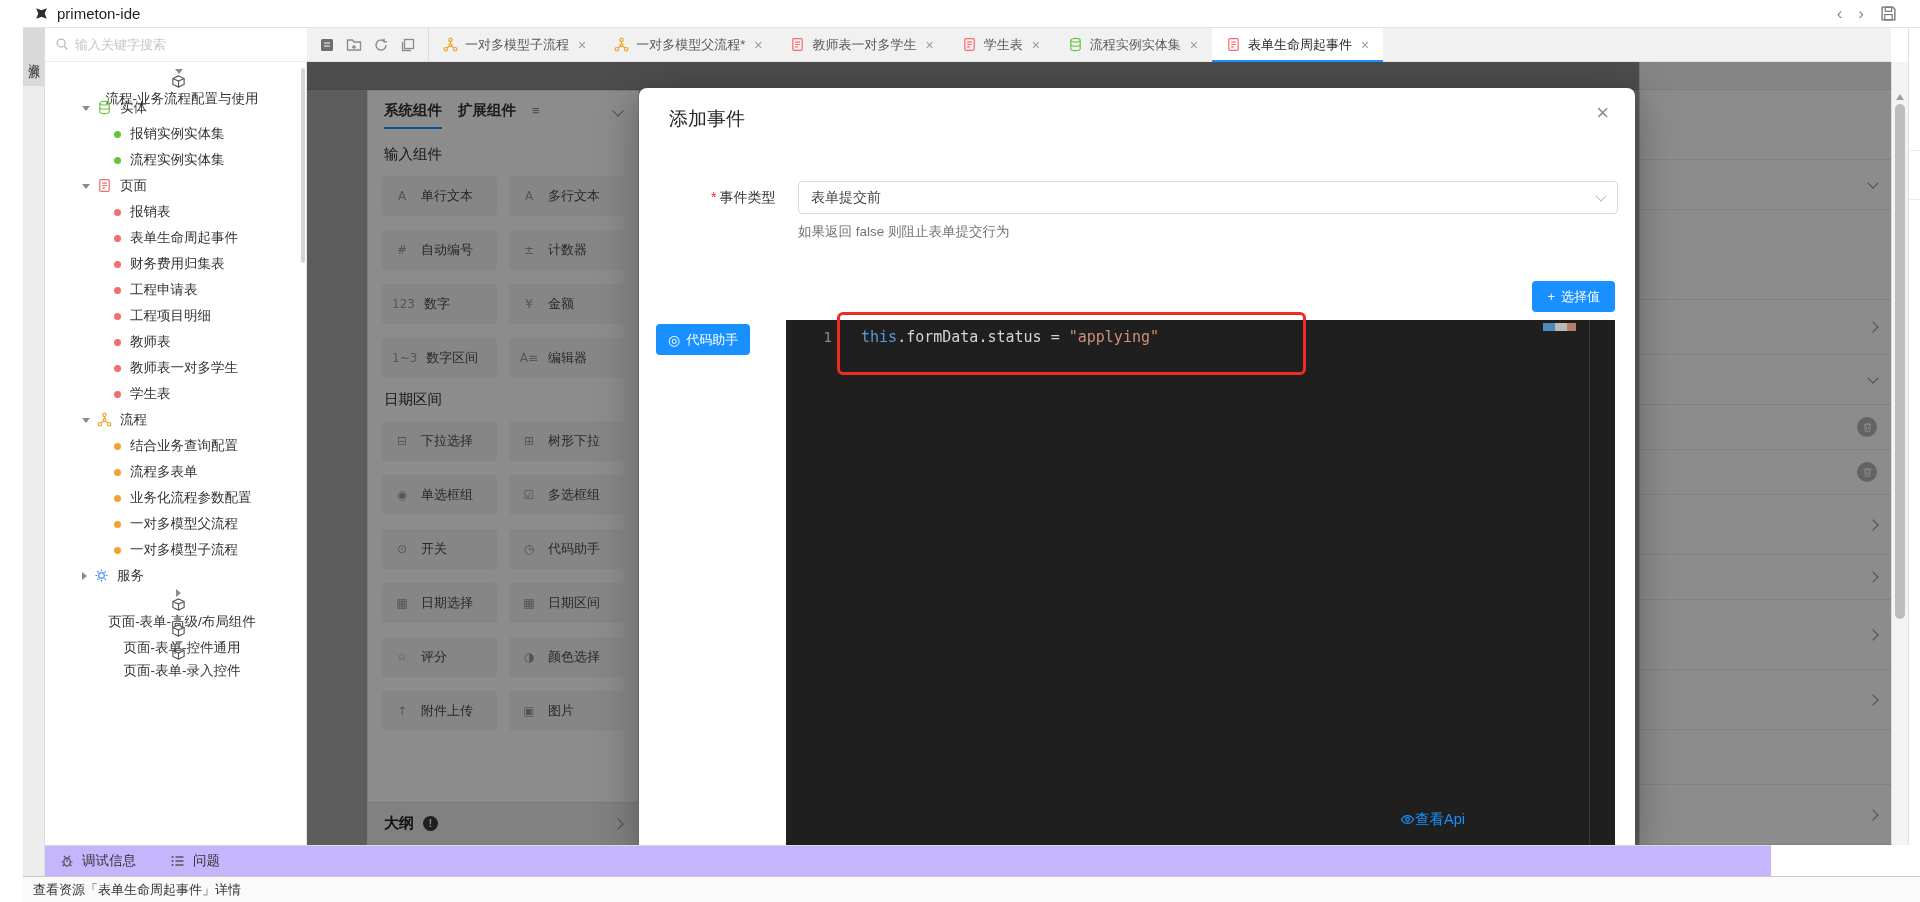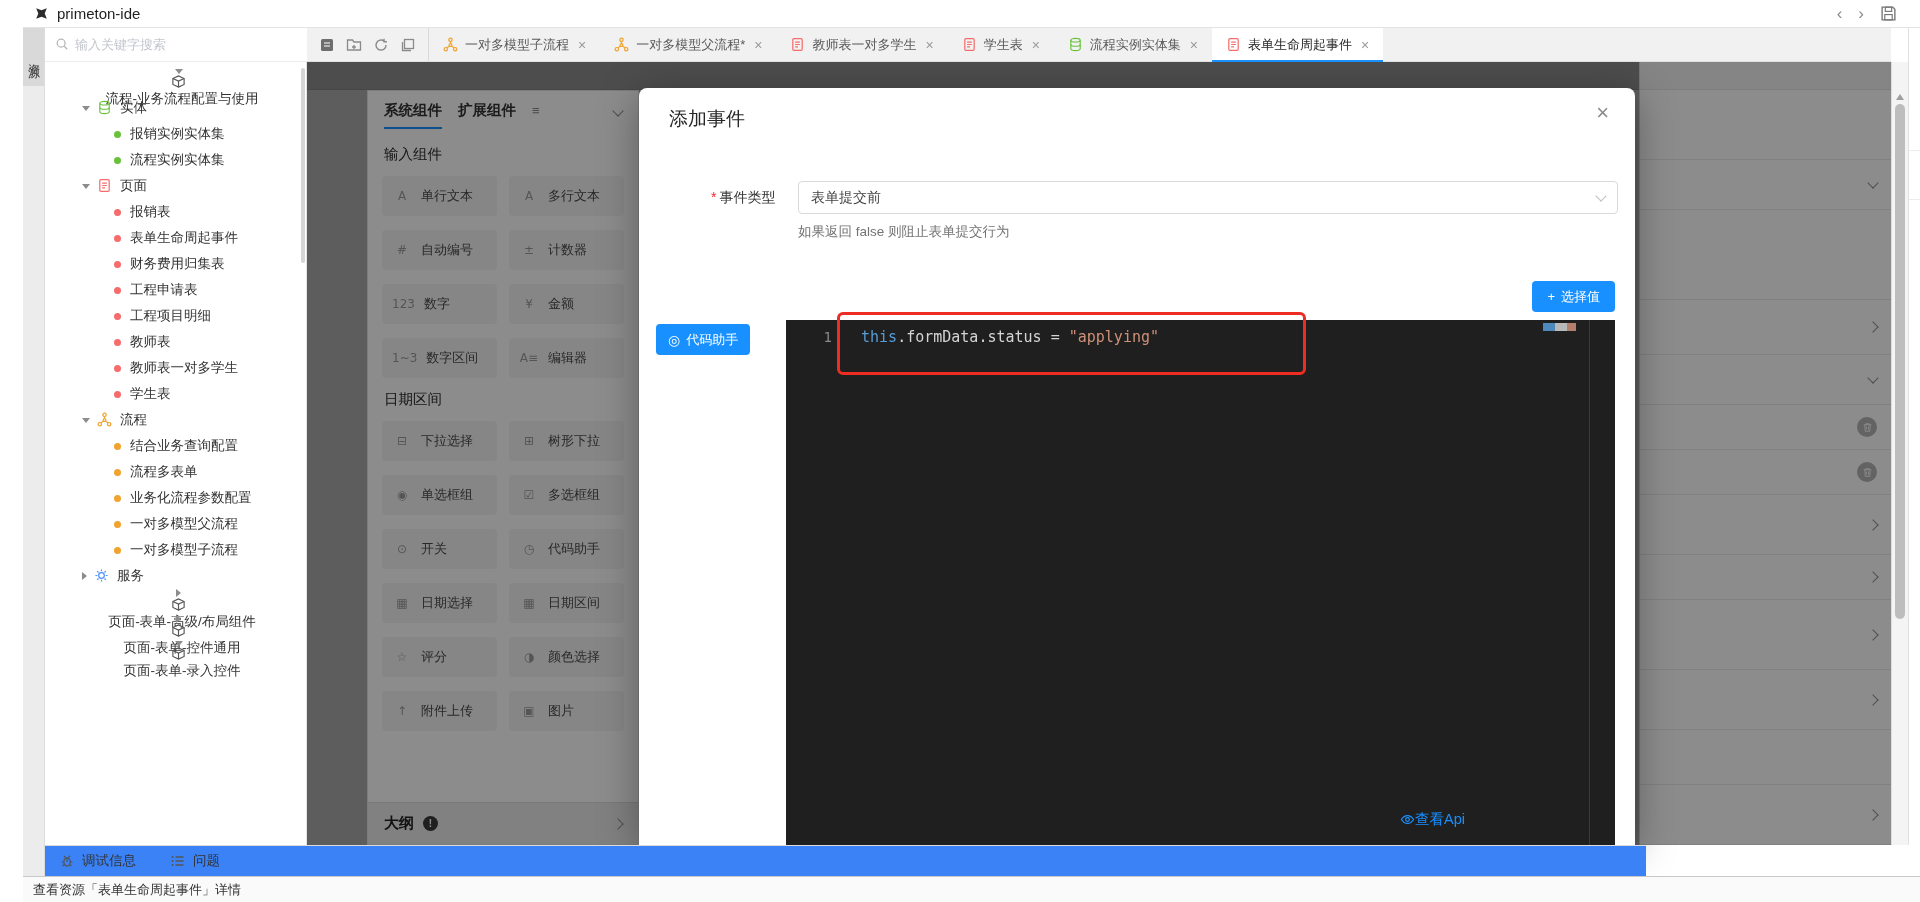--- a/index.html
+++ b/index.html
@@ -116,21 +116,21 @@
   .tok-kw { color:#569cd6;text-align:center; } .tok-plain { color:#d4d4d4; } .tok-str { color:#ce9178; }
   .mm-sep { position:absolute; right:25px; top:0; bottom:0; width:1px; background:#3a3a3a; }
   .minimap { position:absolute; right:28px; top:3px; width:44px; height:8px; opacity:.85;
     background:linear-gradient(90deg,#569cd6 0 28%,#d4d4d4 28% 55%,#ce9178 55% 74%,transparent 74%); }
   .view-api { position:absolute; right:150px; bottom:16px; display:flex; align-items:center; 
     color:var(--accent,#1890ff); font-size:14.5px; cursor:pointer; }
   .red-box { position:absolute; left:198px; top:224px; width:469px; height:63px; border:3px solid var(--red-annotation,#ed2d23);
     border-radius:6px; z-index:12; pointer-events:none; }
 
   
-  .debug-bar { position:absolute; left:22px; top:845px; width:1601px; height:31px; background:#3b82f6; border-top:1px solid #dcdcdc;
+  .debug-bar { position:absolute; left:22px; top:845px; width:1726px; height:31px; background:#c4b5fd; border-top:1px solid #dcdcdc;
     display:flex; align-items:center; gap:34px; padding-left:14px; z-index:25; }
   .dbg-item { display:flex; align-items:center; gap:7px; font-size:13.5px; color:#333; cursor:pointer; }
   .dbg-item span.ic { display:inline-flex; width:16px; height:16px; }
   .status-bar { position:absolute; left:0; top:876px; width:1920px; height:26px; background:#fafafa; border-top:1px solid #c9c9c9;
     display:flex; align-items:center; padding-left:10px; font-size:13px; color:#333; z-index:25; }
   svg { display:block; }
 </style>
 </head>
 <body>
 

